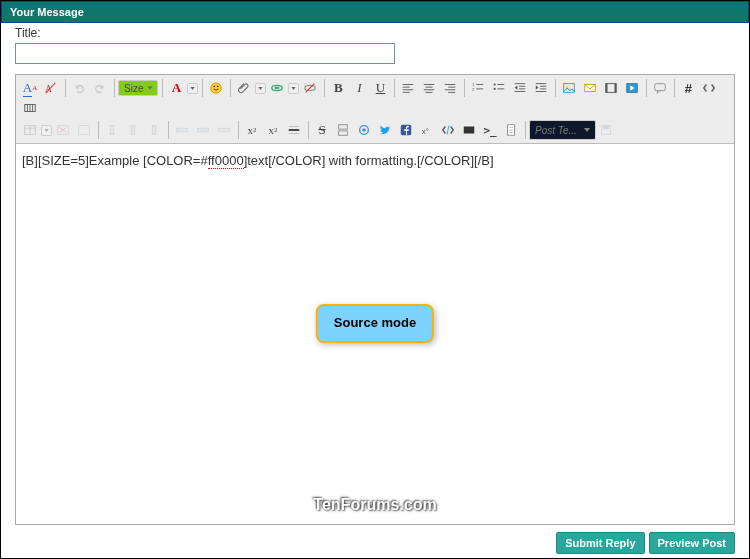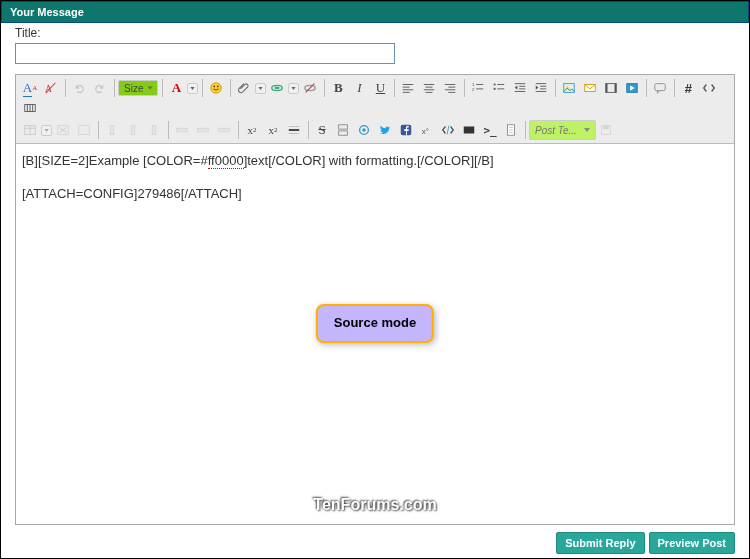--- a/index.html
+++ b/index.html
@@ -14,25 +14,25 @@
 .tb-row:last-child{margin-bottom:0}
 .btn{width:20px;height:20px;display:inline-flex;align-items:center;justify-content:center;border:1px solid transparent;border-radius:2px;cursor:pointer;font-size:10px;color:#444;margin-right:1px}
 .btn.dim{opacity:.35;cursor:default}
 .btn svg{width:14px;height:14px}
 .sep{width:1px;height:18px;background:#bbb;margin:0 3px;display:inline-block}
 .size-btn{height:16px;border:1px solid #ccc;border-radius:2px;background:#84cc16;display:inline-flex;align-items:center;padding:0 3px 0 5px;cursor:pointer;font-size:10px;color:#444;gap:3px;margin-right:1px}
 .dd{width:11px;height:11px;border:1px solid #ccc;border-radius:2px;background:#f0f0f0;display:inline-flex;align-items:center;justify-content:center;cursor:pointer;margin-right:1px}
 .dd svg{width:7px;height:7px}
 .editor-area{min-height:380px;padding:8px 6px;background:#fff;color:#333;font-size:13px;line-height:1.45;position:relative;font-family:Verdana,Arial,sans-serif}
 .spell{border-bottom:1px dotted #d00}
-.tooltip{position:absolute;top:160px;left:50%;transform:translateX(-50%);background:#c4b5fd;border:2px solid #ffb000;border-radius:8px;padding:8px 16px;font-weight:bold;color:#000;font-size:13px;box-shadow:2px 2px 6px rgba(0,0,0,.25)}
+.tooltip{position:absolute;top:160px;left:50%;transform:translateX(-50%);background:#7dd3fc;border:2px solid #ffb000;border-radius:8px;padding:8px 16px;font-weight:bold;color:#000;font-size:13px;box-shadow:2px 2px 6px rgba(0,0,0,.25)}
 .watermark{position:absolute;bottom:8px;left:50%;transform:translateX(-50%);color:#fff;font-size:16px;font-weight:bold;font-family:Arial,sans-serif;text-shadow:1px 1px 2px rgba(0,0,0,.7),-1px -1px 2px rgba(0,0,0,.7)}
 .footer-btns{display:flex;justify-content:flex-end;gap:4px;padding:6px 14px 6px}
 .action-btn{background:#2aa79b;color:#fff;border:1px solid #1e8a80;padding:4px 8px;font-size:11px;font-weight:bold;border-radius:2px;cursor:pointer;font-family:inherit}
-.tmpl-sel{height:20px;border:1px solid #ccc;border-radius:2px;background:#bef264;font-size:10px;color:#777;font-style:italic;padding:0 18px 0 5px;display:inline-flex;align-items:center;position:relative;cursor:pointer}
+.tmpl-sel{height:20px;border:1px solid #ccc;border-radius:2px;background:#0f172a;font-size:10px;color:#777;font-style:italic;padding:0 18px 0 5px;display:inline-flex;align-items:center;position:relative;cursor:pointer}
 .tmpl-sel::after{content:"";position:absolute;right:5px;top:7px;border-left:3px solid transparent;border-right:3px solid transparent;border-top:4px solid #888}
 </style>
 </head>
 <body>
 
 <div class="hdr">
   <span>Your Message</span>
 </div>
 
 <div class="body-area">
@@ -357,23 +357,22 @@
             <svg viewBox="0 0 16 16">
               <rect x="3" y="3" width="10" height="10" fill="none" stroke="#aaa"></rect>
               <rect x="5" y="3" width="6" height="4" fill="#aaa"></rect>
             </svg>
           </span>
       </div>
 
     </div>
 
     <div class="editor-area">
-      <div><span>[B][SIZE=2]Example [COLOR=#</span><span class="spell">ff0000</span><span>]text[/COLOR] with formatting.[/COLOR][/B]</span></div>
+      <div><span>[B][SIZE=5]Example [COLOR=#</span><span class="spell">ff0000</span><span>]text[/COLOR] with formatting.[/COLOR][/B]</span></div>
       <div style="height:14px"></div>
-      <div>[ATTACH=CONFIG]279486[/ATTACH]</div>
 
       <div class="tooltip">
         <span>Source mode</span>
       </div>
 
       <div class="watermark">TenForums.com</div>
     </div>
   </div>
 </div>
 

